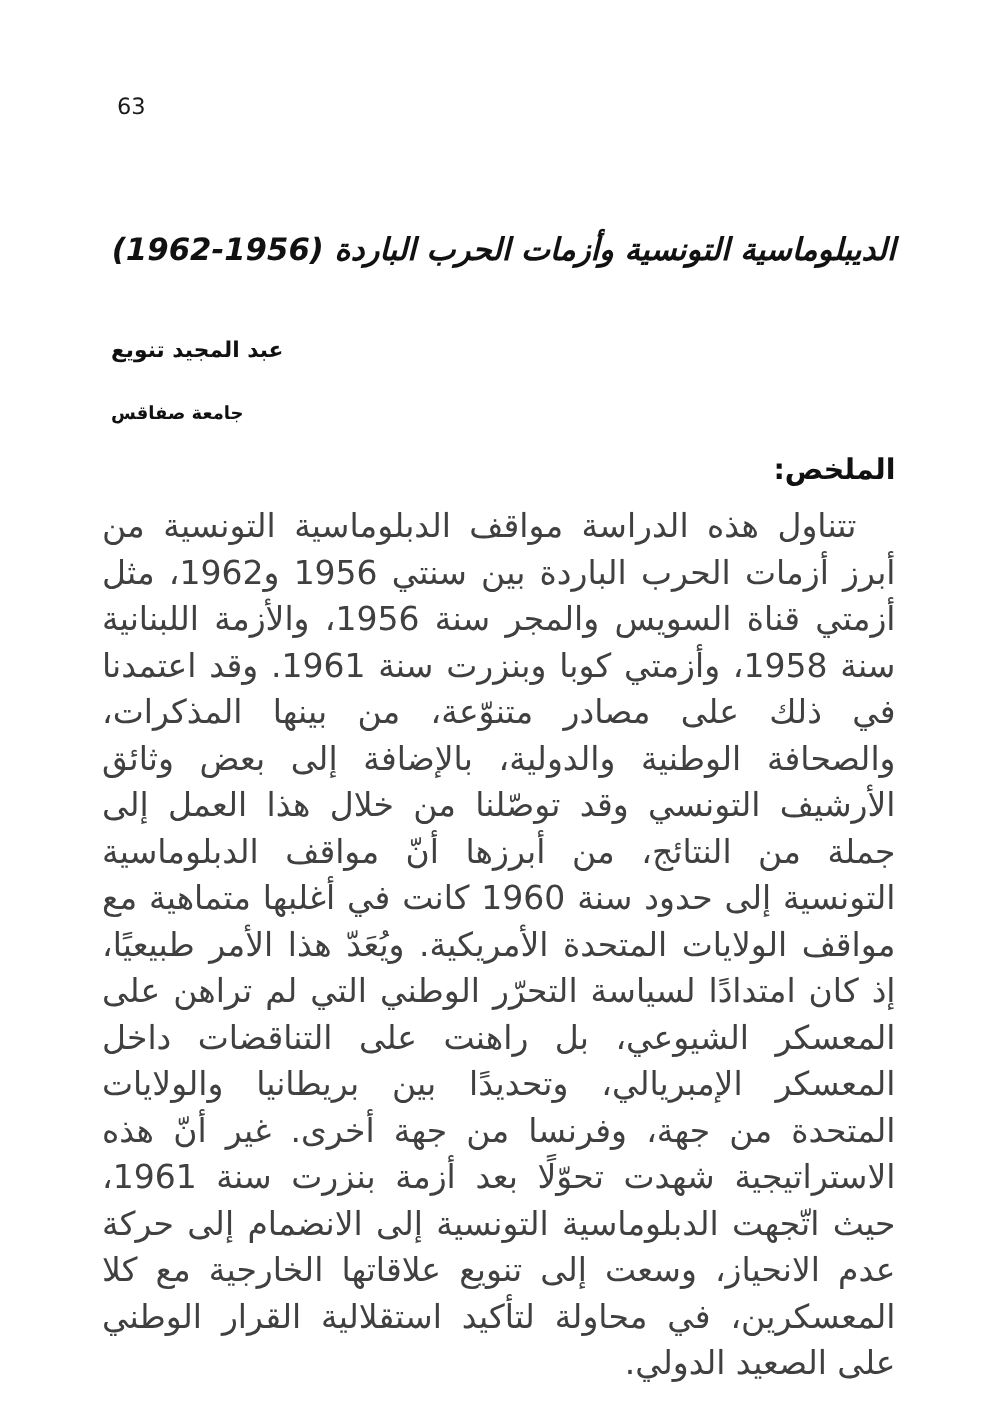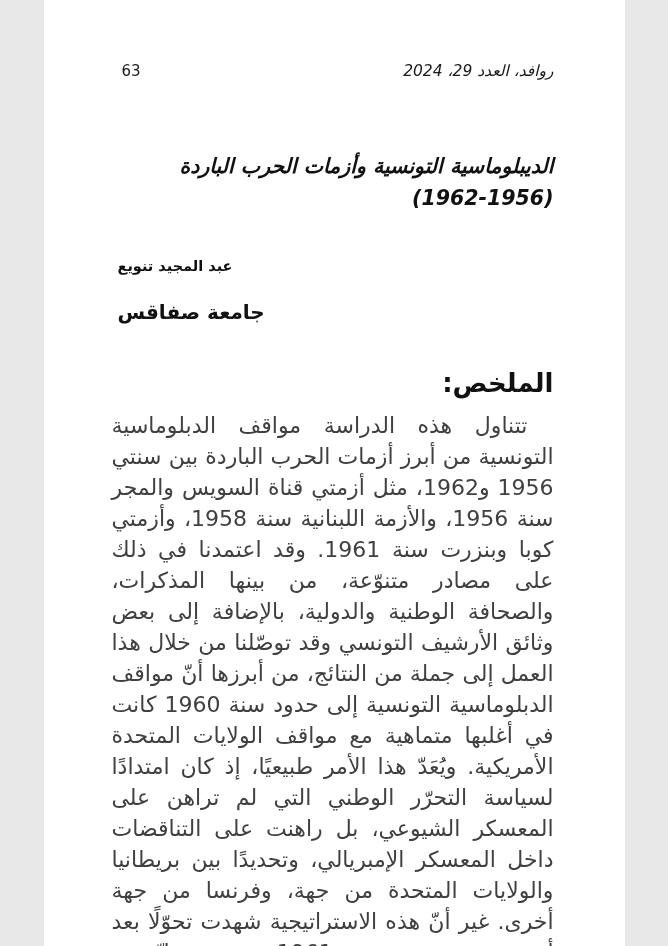--- a/index.html
+++ b/index.html
@@ -2,21 +2,21 @@
 <html lang="ar"><head>
 <meta charset="utf-8">
 <style>
   html, body {
     margin: 0;
     padding: 0;
     background: #e8e8e8;
   }
   .page {
     position: relative;
-    width: 581px;
+    width: 668px;
     height: 946px;
     margin: 0 auto;
     background: #ffffff;
     color: #1a1a1a;
     font-family: "DejaVu Sans", sans-serif;
     overflow: hidden;
     box-sizing: border-box;
     padding: 0 71px 0 68px;
   }
   .page-header {
@@ -55,31 +55,31 @@
     font-weight: bold;
     font-size: 14.5px;
     margin-top: 44px;
     padding-left: 6px;
     color: #111111;
   }
   .affiliation-line {
     direction: rtl;
     text-align: left;
     font-weight: bold;
-    font-size: 20px;
+    font-size: 12px;
     margin-top: 26px;
     padding-left: 6px;
     color: #111111;
   }
   .abstract-heading {
     direction: rtl;
     text-align: right;
     font-weight: bold;
-    font-size: 26px;
-    margin-top: 44px;
+    font-size: 19px;
+    margin-top: 20px;
     color: #111111;
   }
   .abstract-text {
     direction: rtl;
     text-align: justify;
     text-indent: 26px;
     font-size: 22px;
     line-height: 31px;
     margin-top: 12px;
     color: #404040;
@@ -97,21 +97,20 @@
     color: #111111;
   }
 </style>
 </head>
 <body>
 
 <div class="page">
 
   <div class="page-header">
     <span class="page-number">63</span>
-    <span class="journal-line">روافد، العدد 29، 2024</span>
   </div>
 
   <h1 class="article-title">الديبلوماسية التونسية وأزمات الحرب الباردة (1956-1962)</h1>
 
   <div class="author-line">عبد المجيد تنويع</div>
 
   <div class="affiliation-line">جامعة صفاقس</div>
 
   <div class="abstract-heading">الملخص:</div>
 

